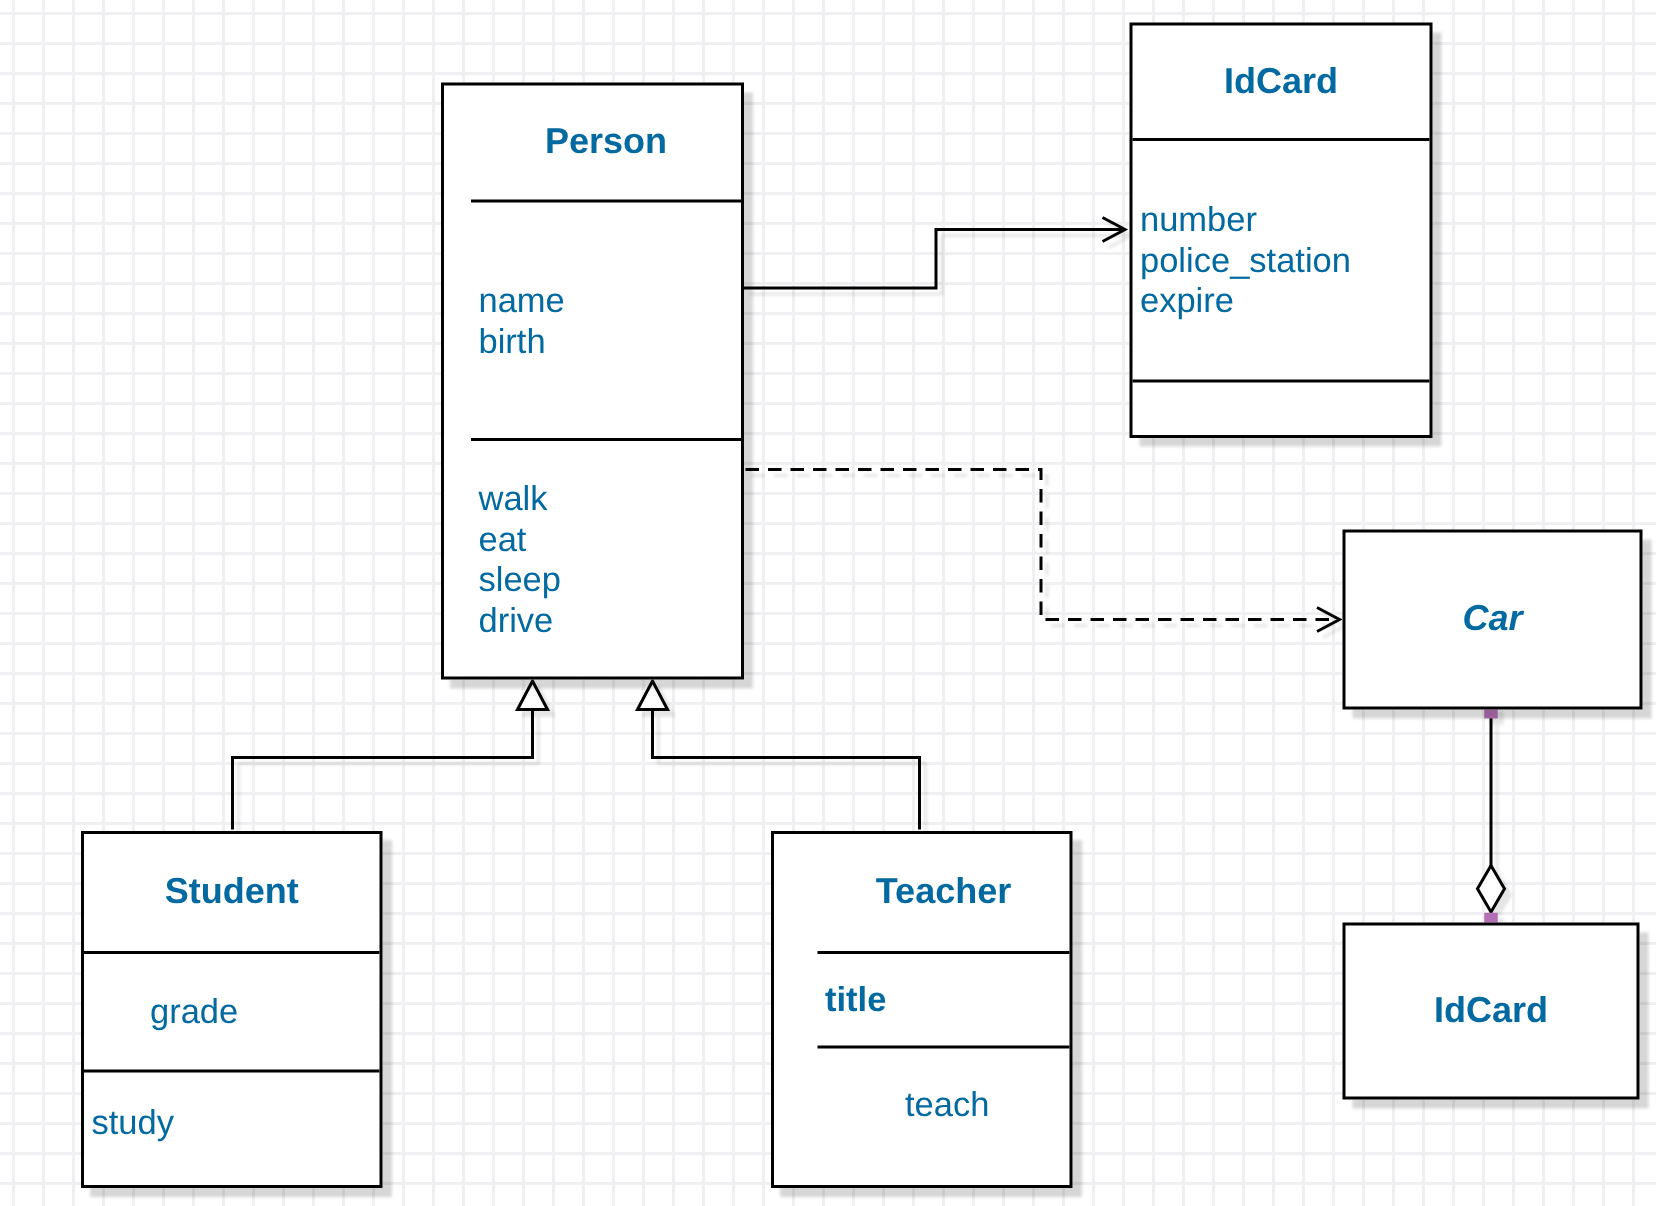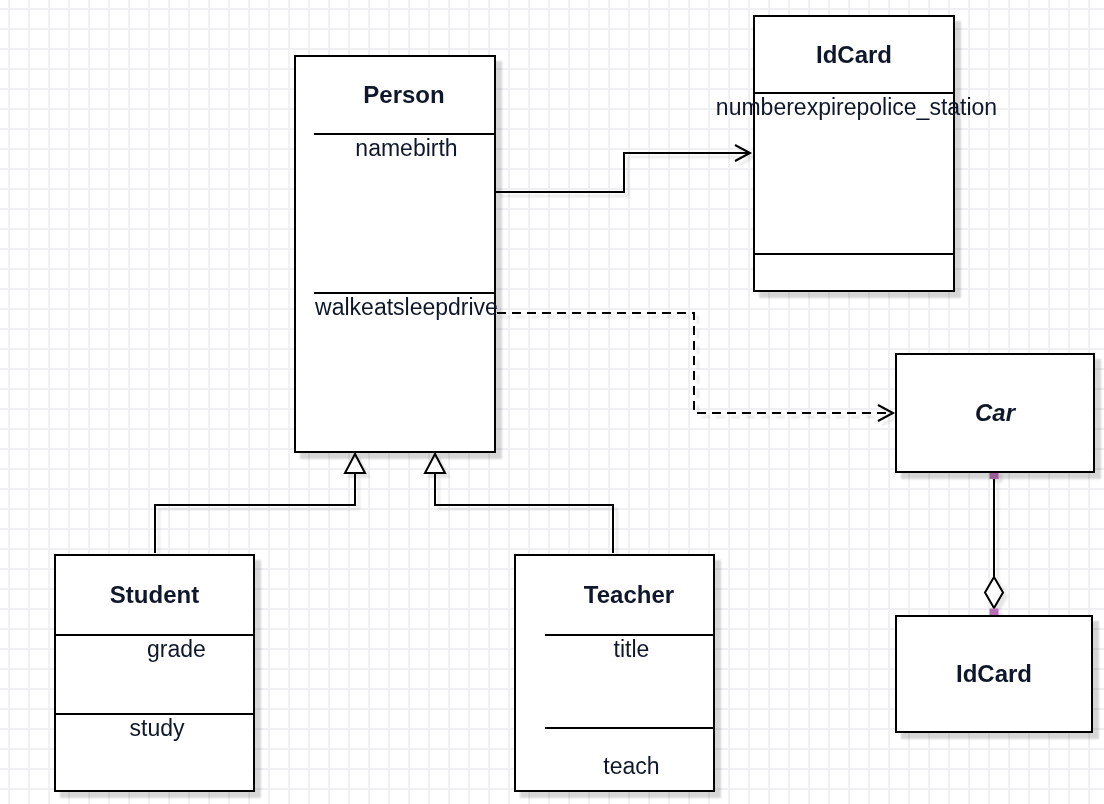--- a/index.html
+++ b/index.html
@@ -14,31 +14,31 @@
       linear-gradient(to bottom,#f0f0f2 2px,transparent 2px);
     background-size:20px 20px;
     background-position:8px 8px;
   }
   .uml-class{
     position:absolute;
     background:#ffffff;
     border:2px solid #000000;
     box-sizing:border-box;
     box-shadow:6px 6px 2px rgba(0,0,0,0.16);
-    color:#0f172a;
+    color:#0369a1;
   }
   .uml-title{
     display:flex;align-items:center;justify-content:center;
     font-weight:bold;font-size:24px;
     box-sizing:border-box;
   }
   .uml-sect{
     border-top:2px solid #000000;
     box-sizing:border-box;
-    display:flex;flex-direction:row;justify-content:center;
+    display:flex;flex-direction:column;justify-content:center;
     padding-left:5px;
     font-size:23px;line-height:27px;
   }
   
   .c-person{left:294px;top:55px;width:202px;height:398px;padding-left:18px;}
   .c-person .uml-title{height:76px;}
   .c-person .s1{height:159px;}
   .c-person .s2{height:159px;}
   
   .c-idcard{left:753px;top:15px;width:202px;height:277px;}
@@ -52,21 +52,21 @@
   .c-engine{left:895px;top:615px;width:198px;height:118px;}
   .c-engine .uml-title{height:114px;}
   
   .c-student{left:54px;top:554px;width:201px;height:238px;}
   .c-student .uml-title{height:78px;}
   .c-student .s1{height:79px;padding-left:44px;}
   .c-student .s2{height:69px;}
   
   .c-teacher{left:514px;top:554px;width:201px;height:238px;padding-left:29px;}
   .c-teacher .uml-title{height:78px;}
-  .c-teacher .s1{height:93px;}
+  .c-teacher .s1{height:63px;font-weight:bold;}
   .c-teacher .s2{height:77px;align-items:center;}
 
   #edges{
     position:absolute;left:0;top:0;width:1104px;height:804px;
     pointer-events:none;
   }
   #edges path,#edges polygon,#edges rect{pointer-events:auto;}
   .edge-shadow{filter:drop-shadow(4px 4px 1px rgba(0,0,0,0.10));}
 </style>
 </head>
@@ -107,22 +107,22 @@
         <div>eat</div>
         <div>sleep</div>
         <div>drive</div>
       </div>
   </div>
 
   <div class="uml-class c-idcard">
     <div class="uml-title">IdCard</div>
     <div class="uml-sect s1">
         <div>number</div>
+        <div>police_station</div>
         <div>expire</div>
-        <div>police_station</div>
       </div>
     <div class="uml-sect s2"></div>
   </div>
 
   <div class="uml-class c-car">
     <div class="uml-title">Car</div>
   </div>
 
   <div class="uml-class c-engine">
     <div class="uml-title">IdCard</div>

